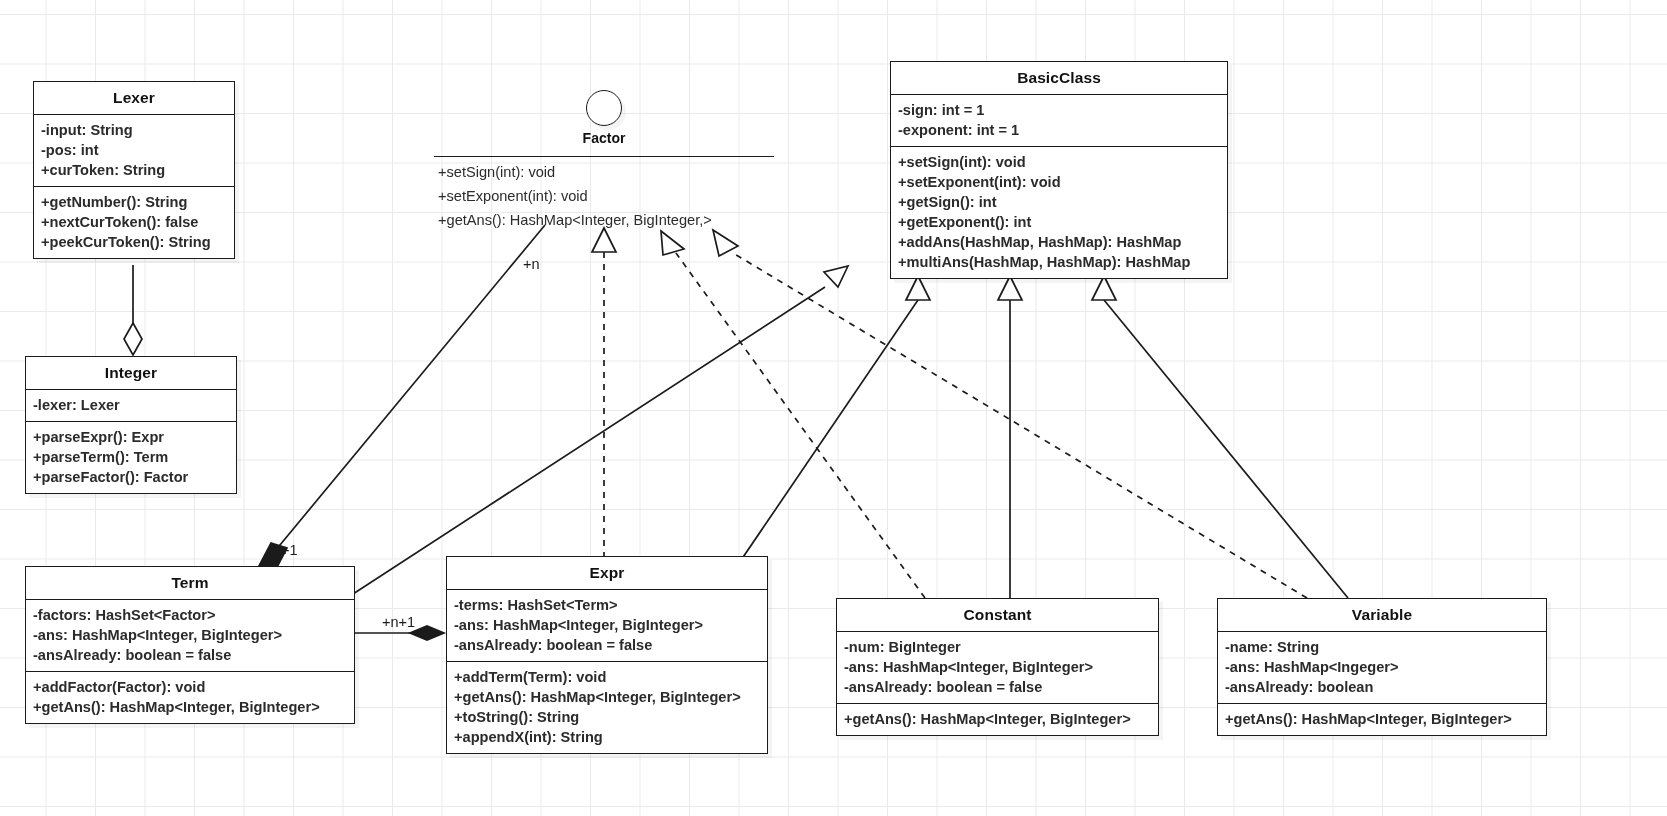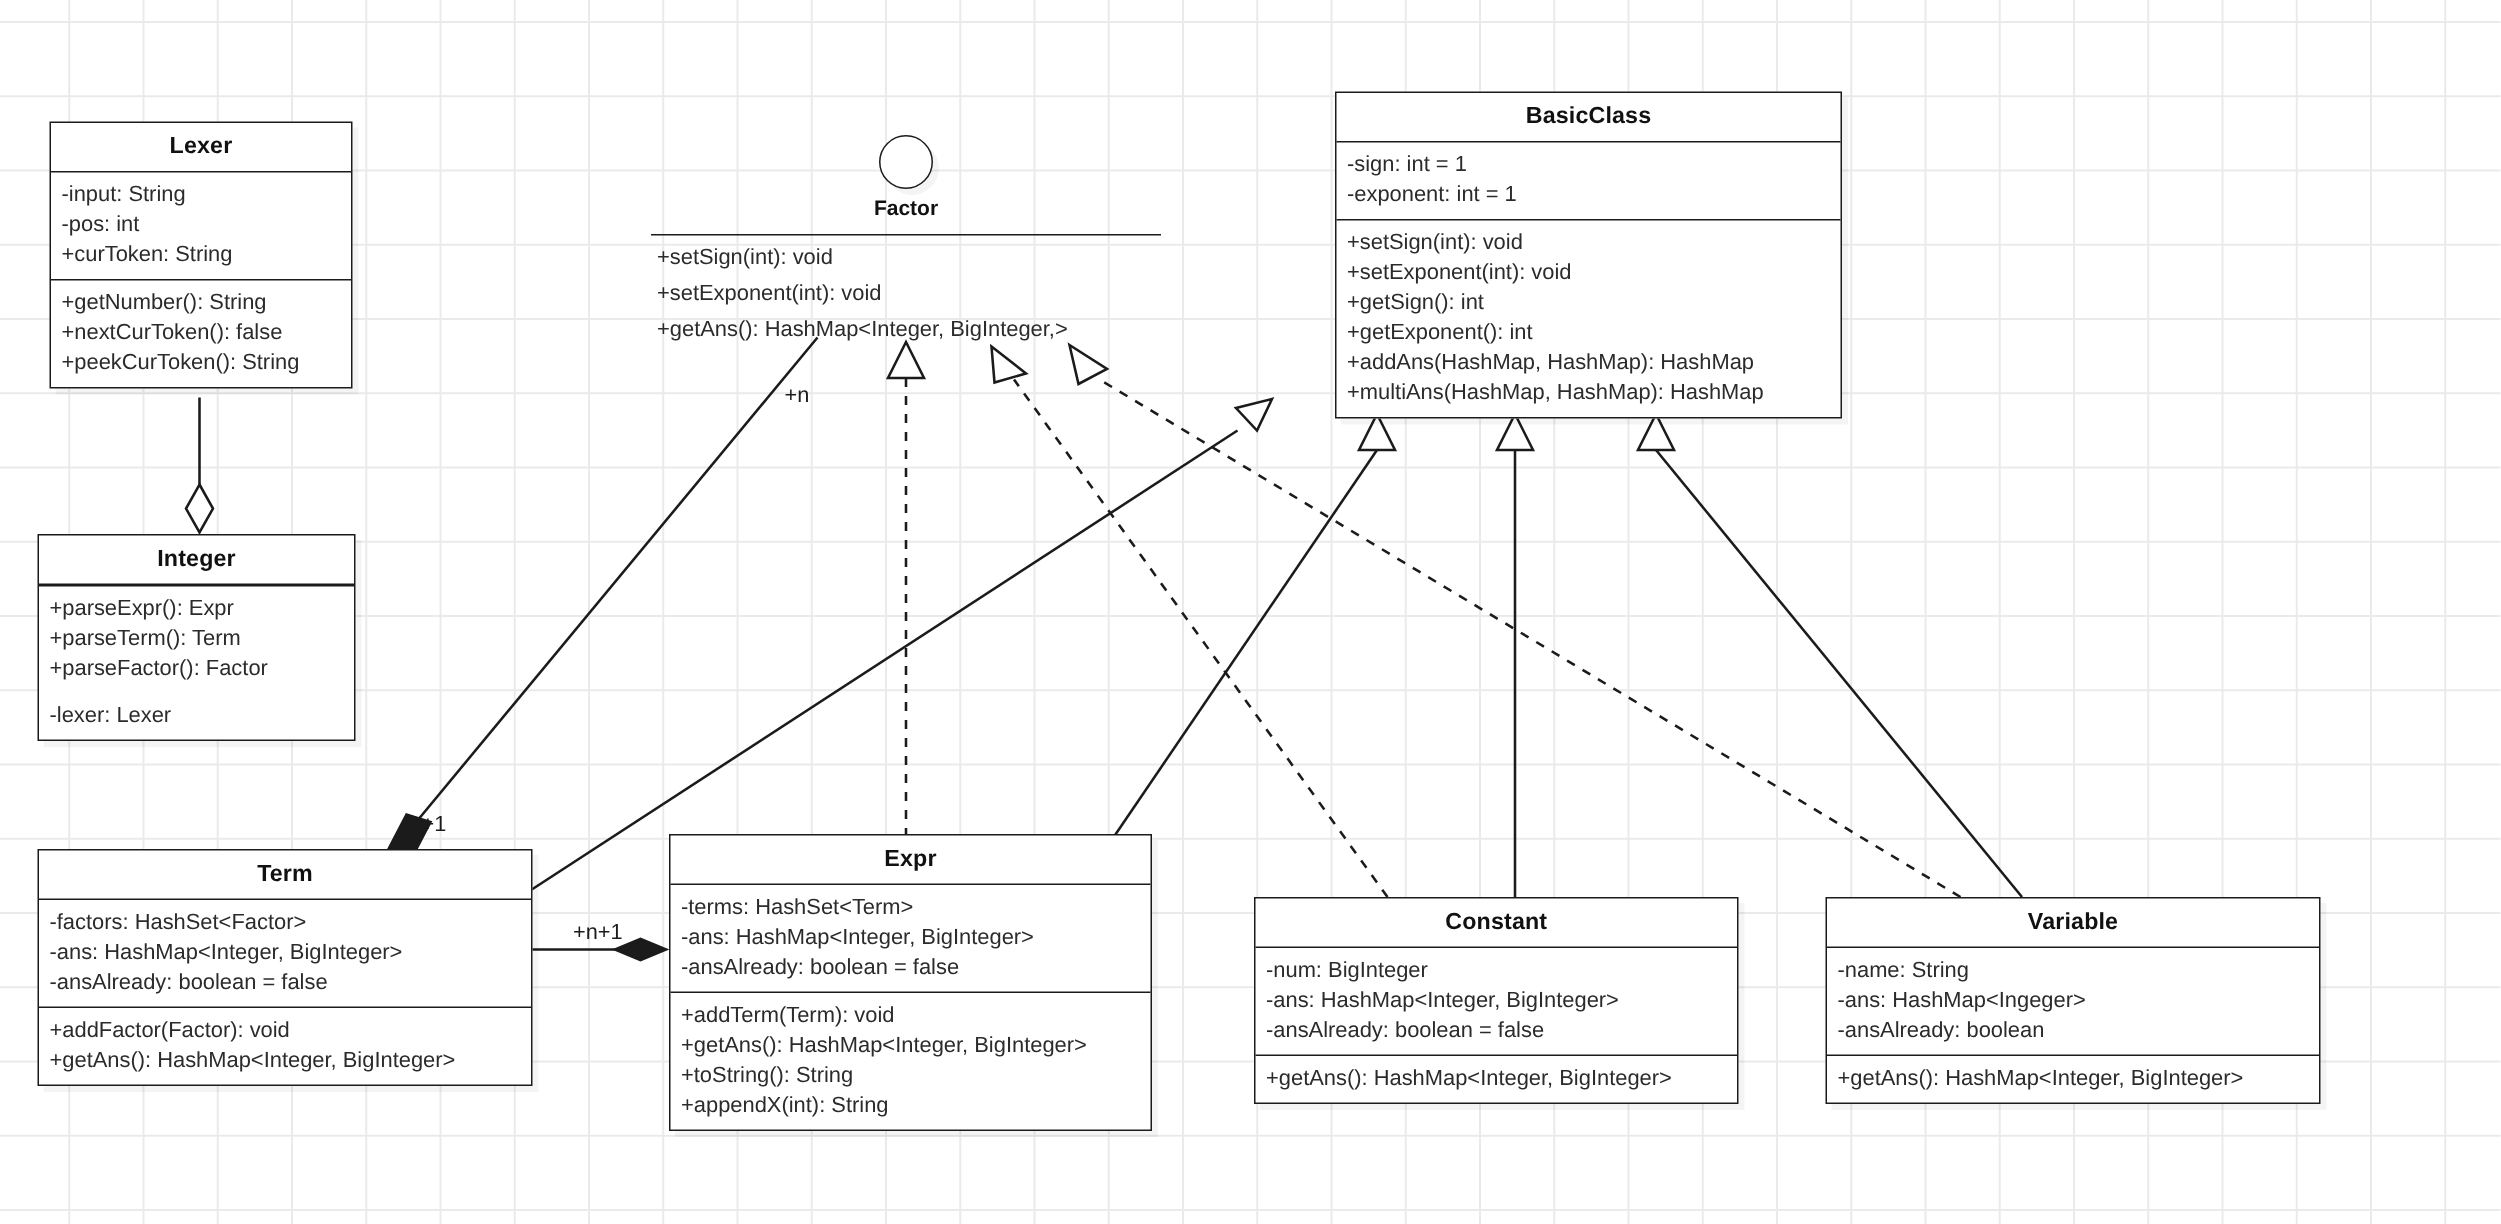--- a/index.html
+++ b/index.html
@@ -43,21 +43,21 @@
   }
   .uml-sec{
     padding:5px 6px 6px 7px;
     font-size:14.6px;
     line-height:20px;
     color:#2b2b2b;
     overflow:hidden;
     white-space:nowrap;
   }
   .uml-sec.divided{border-top:1.6px solid #1b1b1b;}
-  .uml-sec div{white-space:nowrap;overflow:hidden;}
+  .uml-sec div{white-space:nowrap;overflow:hidden;font-weight:bold;}
 
   
   .uml-iface{position:absolute;z-index:5;}
   .iface-circle{
     position:absolute;
     width:34px;height:34px;
     border:1.8px solid #1b1b1b;border-radius:50%;
     background:#fff;
     box-shadow:4px 4px 0 rgba(0,0,0,0.045);
   }
@@ -165,27 +165,27 @@
   </div>
   <div class="uml-sec divided">
     <div>+getNumber(): String</div>
     <div>+nextCurToken(): false</div>
     <div>+peekCurToken(): String</div>
   </div>
 </div>
 
 <div class="uml-class" style="left:25px;top:356px;width:212px;">
   <div class="uml-name">Integer</div>
+  <div class="uml-sec">
+    <div>-lexer: Lexer</div>
+  </div>
   <div class="uml-sec divided">
     <div>+parseExpr(): Expr</div>
     <div>+parseTerm(): Term</div>
     <div>+parseFactor(): Factor</div>
-  </div>
-  <div class="uml-sec">
-    <div>-lexer: Lexer</div>
   </div>
 </div>
 
 <div class="uml-iface" style="left:434px;top:90px;width:340px;height:135px;">
   <div class="iface-circle" style="left:152px;top:0px;"></div>
   <div class="iface-name" style="left:0px;top:40px;width:340px;">Factor</div>
   <div class="iface-rule" style="left:0px;top:66px;width:340px;"></div>
   <div class="iface-ops" style="left:4px;top:70px;">
     <div>+setSign(int): void</div>
     <div>+setExponent(int): void</div>

